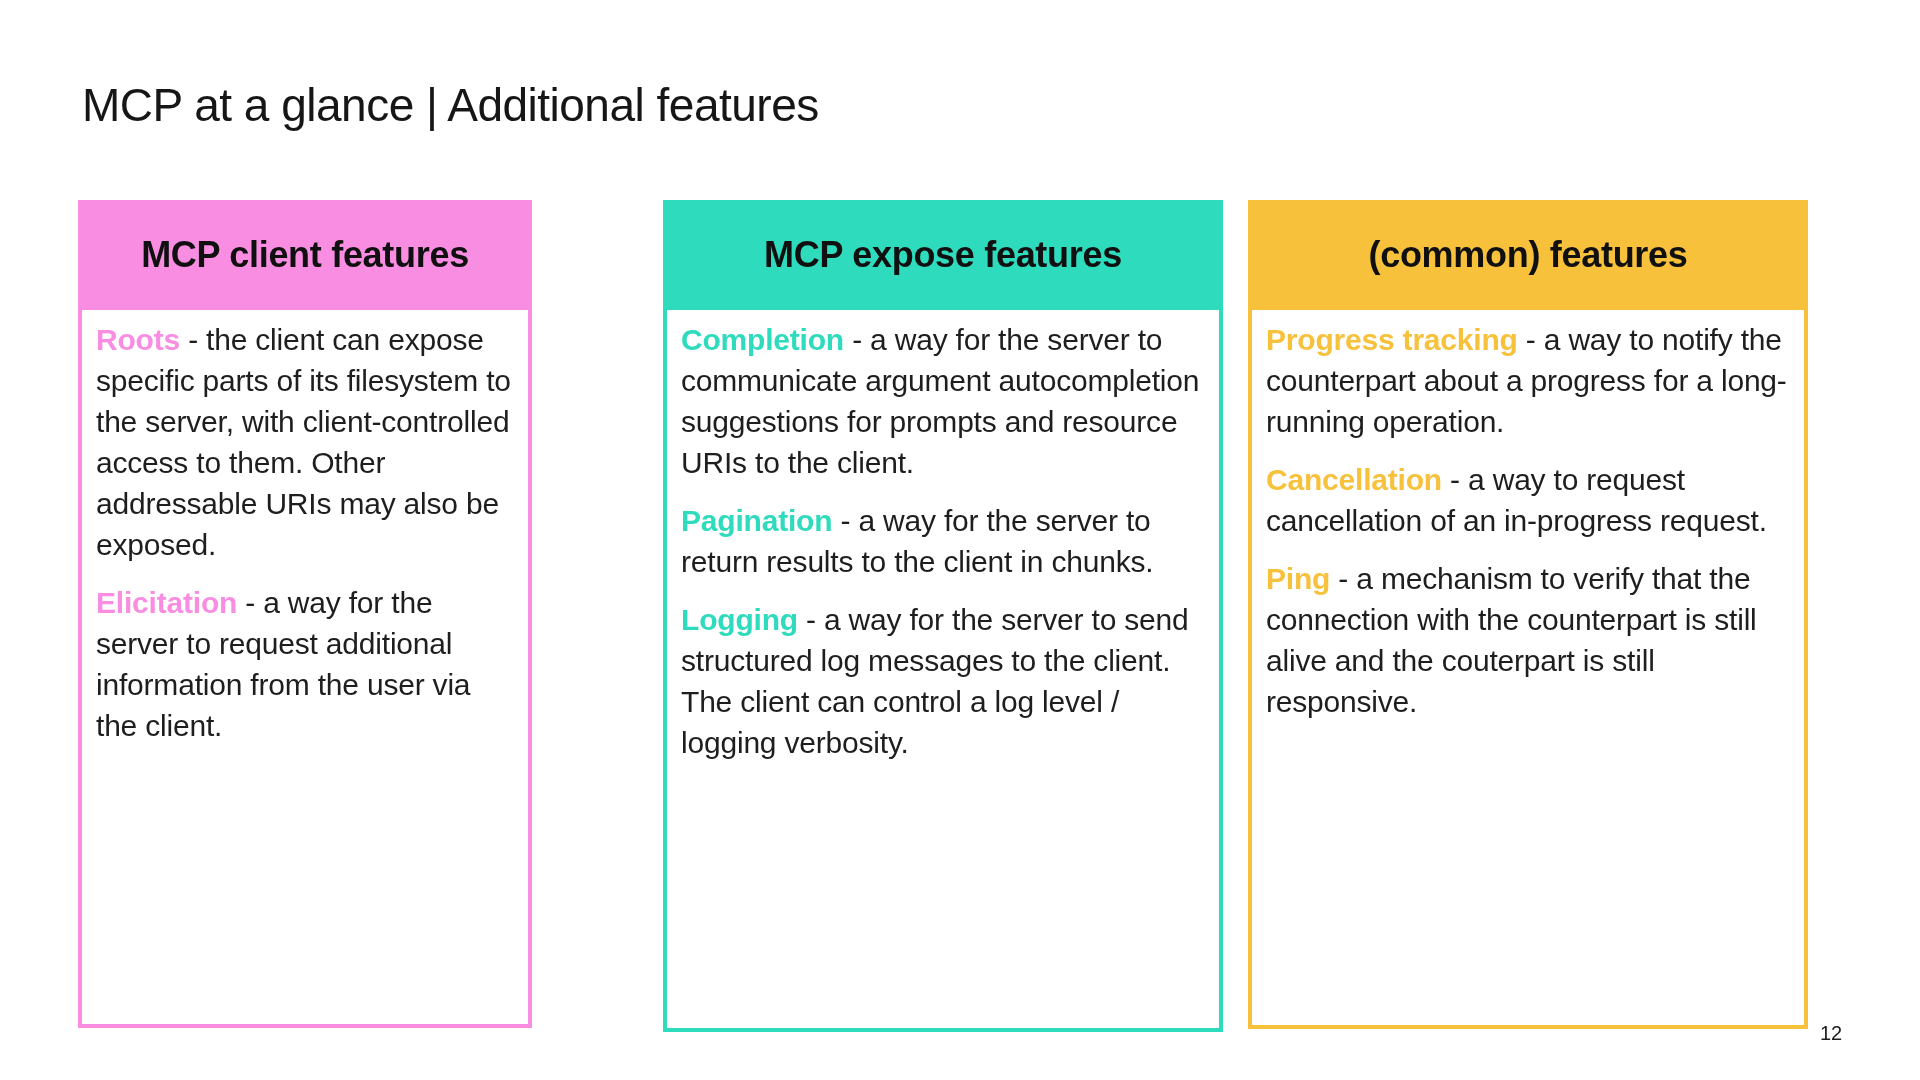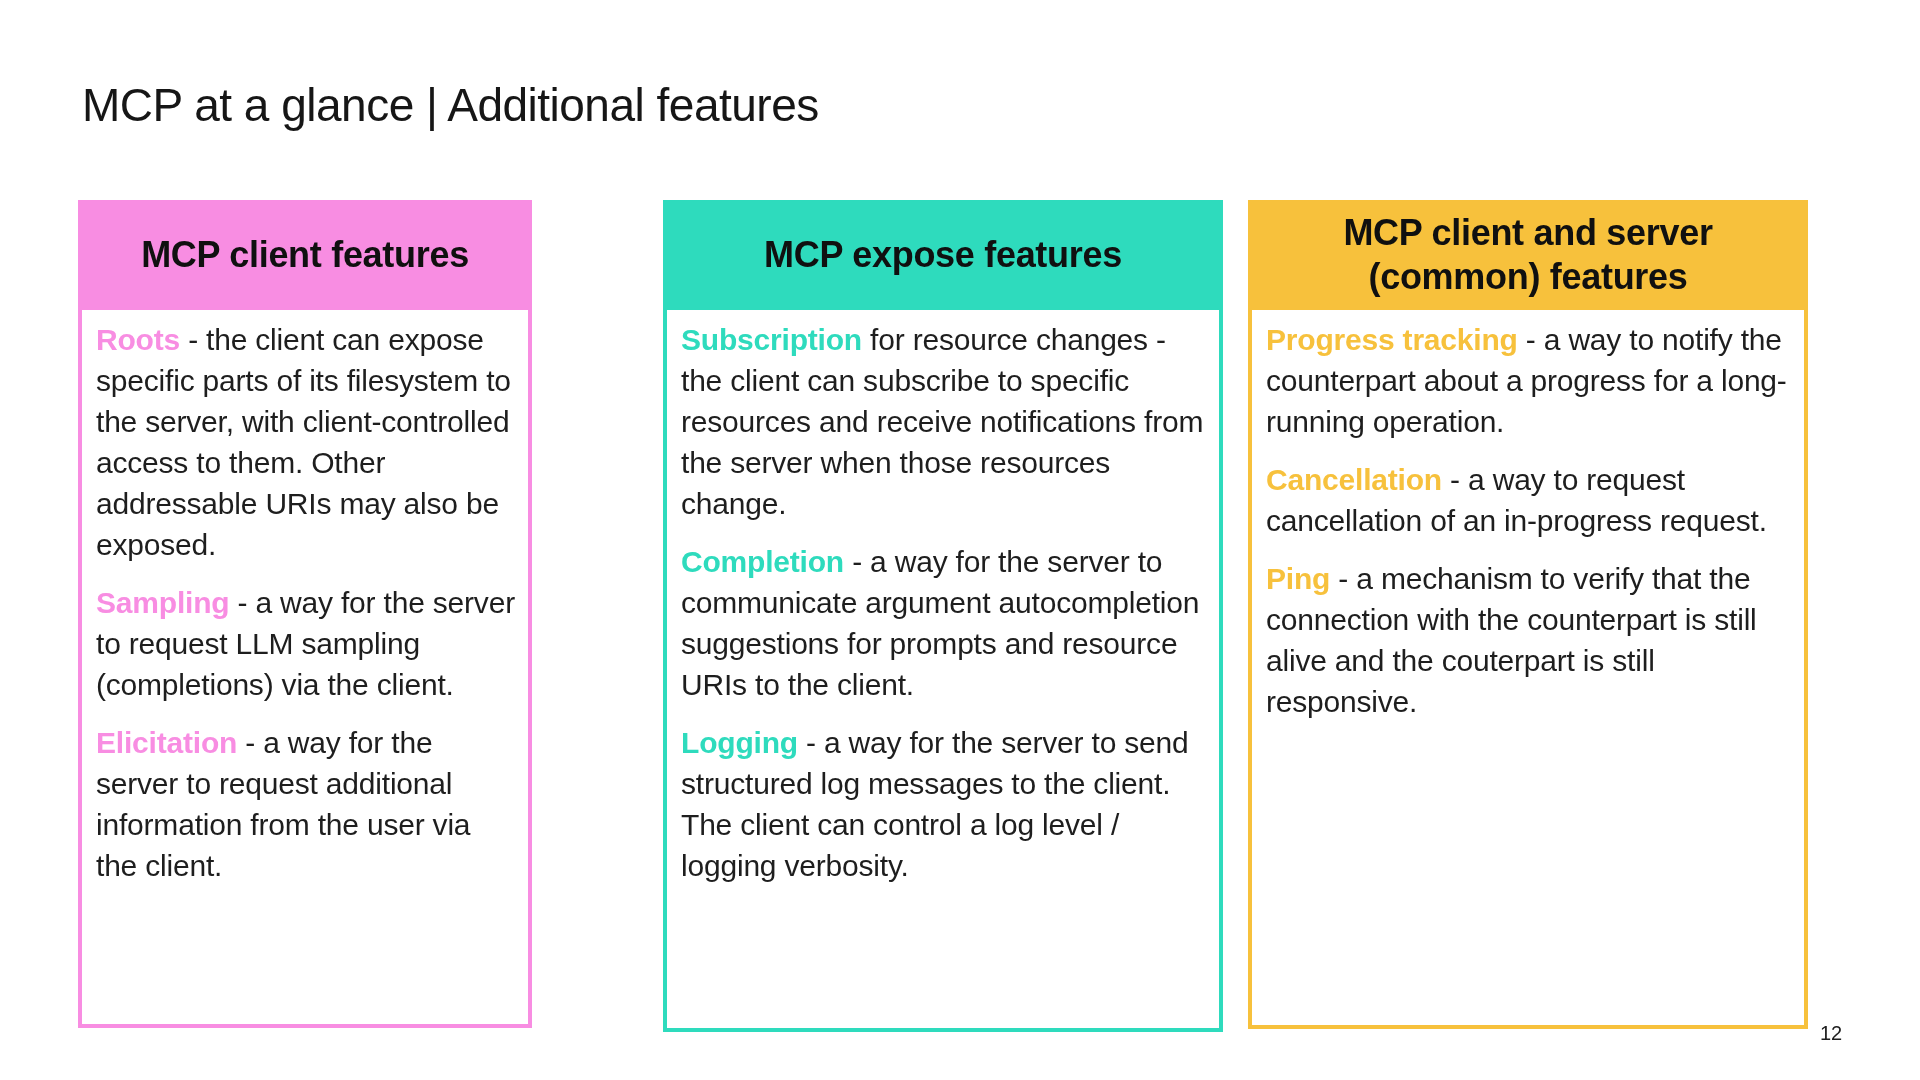--- a/index.html
+++ b/index.html
@@ -84,39 +84,37 @@
 <main class="slide">
 
   <h1 class="slide-title">MCP at a glance | Additional features</h1>
 
   <article class="col col0">
     <header class="col-header">
       <span>MCP client features</span>
     </header>
     <div class="col-body">
       <p class="item"><span class="term">Roots</span><span> - the client can expose specific parts of its filesystem to the server, with client-controlled access to them. Other addressable URIs may also be exposed.</span></p>
-      <p class="item"><span class="term">Sampling</span><span> - a way for the server to request LLM sampling (completions) via the client.</span></p>
       <p class="item"><span class="term">Elicitation</span><span> - a way for the server to request additional information from the user via the client.</span></p>
     </div>
   </article>
 
   <article class="col col1">
     <header class="col-header">
       <span>MCP expose features</span>
     </header>
     <div class="col-body">
-      <p class="item"><span class="term">Subscription</span><span> for resource changes - the client can subscribe to specific resources and receive notifications from the server when those resources change.</span></p>
       <p class="item"><span class="term">Completion</span><span> - a way for the server to communicate argument autocompletion suggestions for prompts and resource URIs to the client.</span></p>
+      <p class="item"><span class="term">Pagination</span><span> - a way for the server to return results to the client in chunks.</span></p>
       <p class="item"><span class="term">Logging</span><span> - a way for the server to send structured log messages to the client. The client can control a log level / logging verbosity.</span></p>
     </div>
   </article>
 
   <article class="col col2">
     <header class="col-header">
-      <span>MCP client and server</span>
       <span>(common) features</span>
     </header>
     <div class="col-body">
       <p class="item"><span class="term">Progress tracking</span><span> - a way to notify the counterpart about a progress for a long-running operation.</span></p>
       <p class="item"><span class="term">Cancellation</span><span> - a way to request cancellation of an in-progress request.</span></p>
       <p class="item"><span class="term">Ping</span><span> - a mechanism to verify that the connection with the counterpart is still alive and the couterpart is still responsive.</span></p>
     </div>
   </article>
 
   <div class="page-num">12</div>

